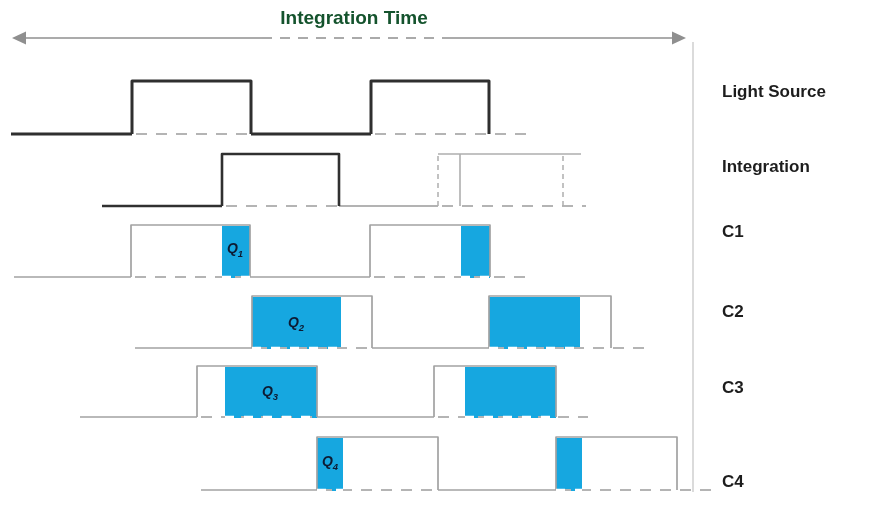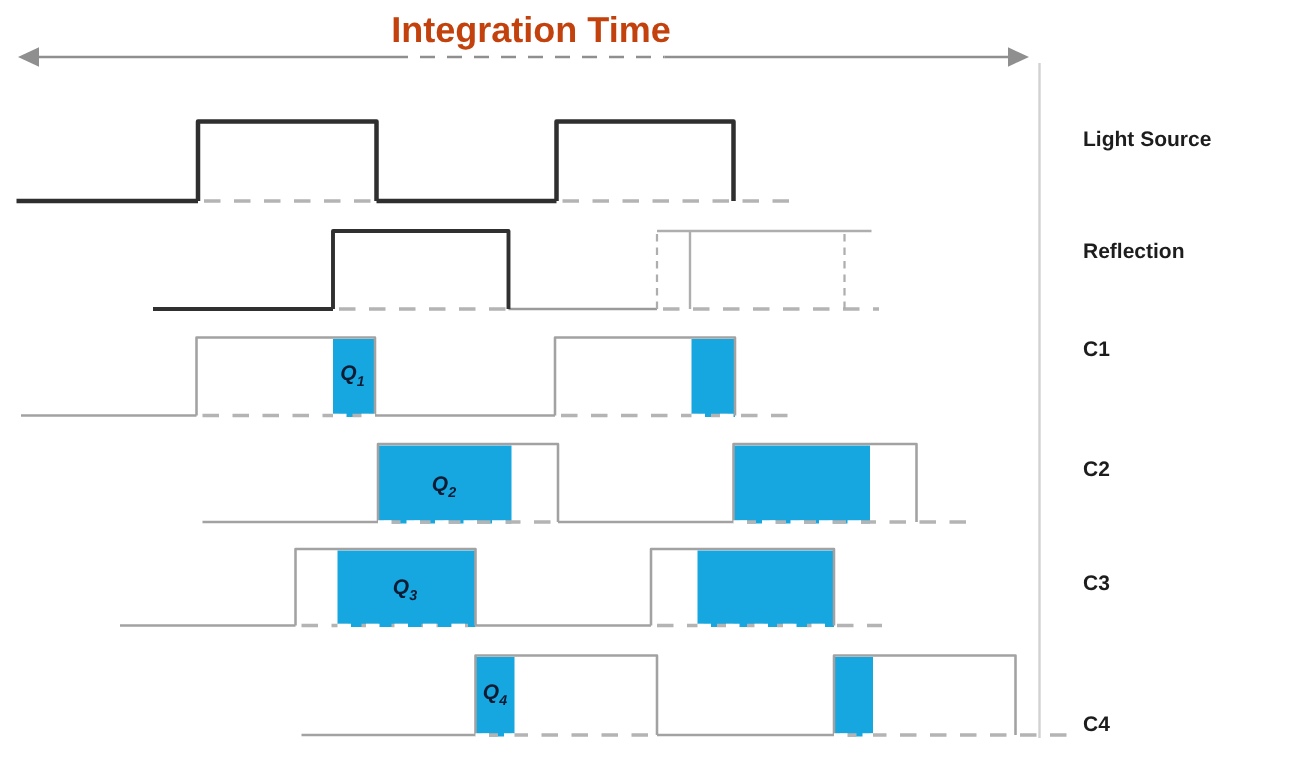--- a/index.html
+++ b/index.html
@@ -1,22 +1,22 @@
 <!DOCTYPE html>
 <html><head>
 <meta charset="utf-8">
 <style>
   html,body{margin:0;padding:0;background:#fff;}
   .stage{position:relative;width:877px;height:518px;background:#ffffff;overflow:hidden;
          font-family:"Liberation Sans",sans-serif;}
   .diagram-svg{position:absolute;left:0;top:0;}
   .diagram-title{position:absolute;top:7px;left:354px;transform:translateX(-50%);
-                 font-weight:bold;font-size:24px;color:#c2410c;white-space:nowrap;}
+                 font-weight:bold;font-size:19px;color:#14532d;white-space:nowrap;}
   .row-label{position:absolute;left:722px;transform:translateY(-50%);
-             font-weight:bold;font-size:14px;color:#1d1d1d;white-space:nowrap;}
+             font-weight:bold;font-size:17px;color:#1d1d1d;white-space:nowrap;}
   .rl-0{top:92px}.rl-1{top:167px}.rl-2{top:232px}.rl-3{top:312px}.rl-4{top:388px}.rl-5{top:482px}
 </style>
 </head>
 <body>
 
 <div class="stage">
   <svg class="diagram-svg" width="877" height="518" viewBox="0 0 877 518">
       <g>
         <line x1="24" y1="38" x2="262" y2="38" stroke="#8f8f8f" stroke-width="1.6" fill="none"></line>
         <line x1="262" y1="38" x2="443" y2="38" stroke="#8f8f8f" stroke-width="1.6" fill="none" stroke-dasharray="10 8"></line>
@@ -94,18 +94,18 @@
         <path d="M 556 490 L 556 437 L 677 437 L 677 490" stroke="#a2a2a2" stroke-width="1.7" fill="none" stroke-linejoin="round"></path>
         <line x1="321" y1="490" x2="438" y2="490" stroke="#b4b4b4" stroke-width="2.2" fill="none" stroke-dasharray="11 9"></line>
         <line x1="560" y1="490" x2="712" y2="490" stroke="#b4b4b4" stroke-width="2.2" fill="none" stroke-dasharray="11 9"></line>
         <line x1="317" y1="490.5" x2="343" y2="490.5" stroke="#ffffff" stroke-width="3.4" fill="none" stroke-dasharray="9 10"></line>
         <line x1="556" y1="490.5" x2="582" y2="490.5" stroke="#ffffff" stroke-width="3.4" fill="none" stroke-dasharray="9 10"></line>
         <text x="330" y="466" fill="#0d1b33" text-anchor="middle" font-family="&quot;Liberation Sans&quot;, sans-serif" font-size="14" font-weight="bold" font-style="italic">Q<tspan dy="4" font-size="9.5">4</tspan></text>
       </g>
     </svg>
   <div class="diagram-title">Integration Time</div>
   <div class="row-label rl-0">Light Source</div>
-  <div class="row-label rl-1">Reflection</div>
+  <div class="row-label rl-1">Integration</div>
   <div class="row-label rl-2">C1</div>
   <div class="row-label rl-3">C2</div>
   <div class="row-label rl-4">C3</div>
   <div class="row-label rl-5">C4</div>
 </div>
 
 </body></html>

